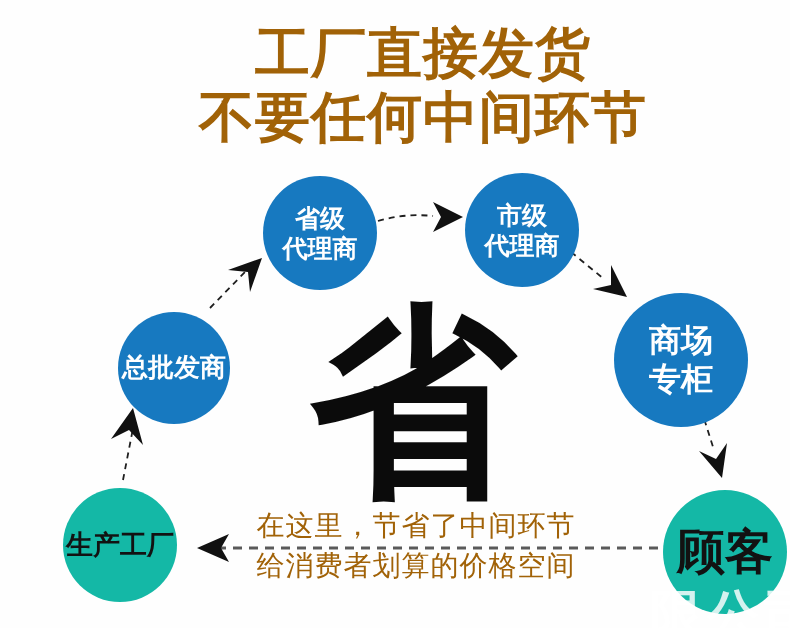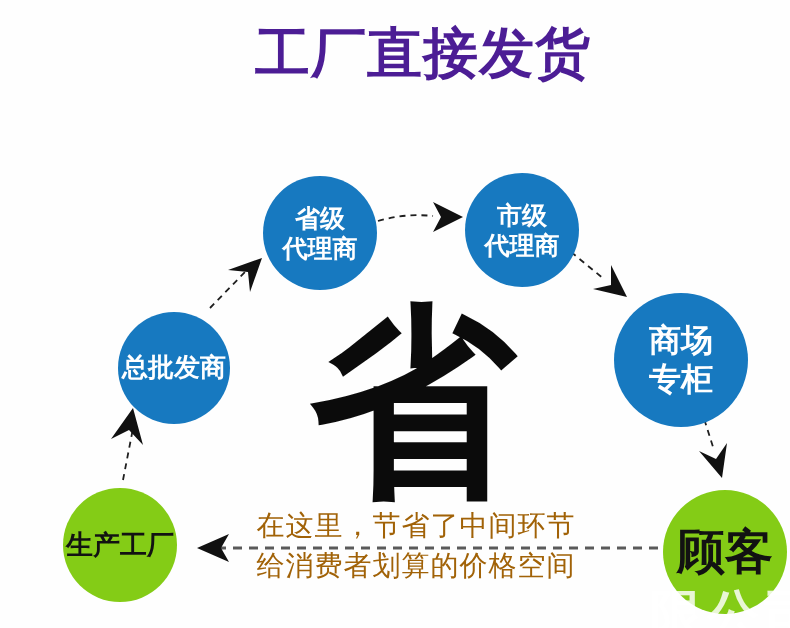--- a/index.html
+++ b/index.html
@@ -1,28 +1,28 @@
 <!DOCTYPE html>
 <html><head>
 <meta charset="utf-8">
 <style>
   html,body{margin:0;padding:0;}
   body{width:790px;height:628px;overflow:hidden;background:#ffffff;}
   .stage{position:relative;width:790px;height:628px;background:#fefefe;overflow:hidden;
          font-family:"Liberation Sans", sans-serif;}
   .title{position:absolute;top:20px;left:423px;transform:translateX(-50%);
-         text-align:center;color:#4c1d95;font-weight:900;white-space:nowrap;}
+         text-align:center;color:#a16207;font-weight:900;white-space:nowrap;}
   .title .t1{font-size:55px;line-height:66px;letter-spacing:1px;}
   .title .t2{font-size:55px;line-height:62px;letter-spacing:1px;}
   .arrows{position:absolute;left:0;top:0;width:790px;height:628px;}
   .node{position:absolute;border-radius:50%;display:flex;flex-direction:column;
         align-items:center;justify-content:center;font-weight:700;
         line-height:1.22;}
   .node.blue{background:#1779C0;color:#ffffff;}
-  .node.yellow{background:#84cc16;color:#121212;}
+  .node.yellow{background:#14b8a6;color:#121212;}
   .node-wholesaler{left:118px;top:312px;width:112px;height:112px;font-size:26px;}
   .node-provincial{left:263px;top:176px;width:114px;height:114px;font-size:25px;}
   .node-city{left:465px;top:173px;width:114px;height:114px;font-size:25px;}
   .node-mall{left:614px;top:293px;width:134px;height:134px;font-size:32px;}
   .node-factory{left:63px;top:488px;width:114px;height:114px;font-size:27px;font-weight:900;}
   .node-customer{left:663px;top:490px;width:124px;height:124px;font-size:48px;font-weight:700;}
   .big-char{position:absolute;left:310px;top:292px;width:205px;height:222px;
             font-size:206px;line-height:222px;text-align:center;font-weight:900;
             color:#0b0b0b;}
   .caption{position:absolute;left:416px;top:506px;transform:translateX(-50%);
@@ -31,20 +31,21 @@
   .watermark{position:absolute;left:650px;top:580px;font-size:52px;font-weight:700;
              color:rgba(255,255,255,0.82);letter-spacing:5px;white-space:nowrap;}
 </style>
 </head>
 <body>
 
 <div class="stage">
 
   <div class="title">
     <div class="t1">工厂直接发货</div>
+    <div class="t2">不要任何中间环节</div>
   </div>
 
   <svg class="arrows" viewBox="0 0 790 628" xmlns="http://www.w3.org/2000/svg">
 
     <g>
       <path d="M123,480 L135,418" fill="none" stroke="#1f1f1f" stroke-width="1.8" stroke-dasharray="6 5"></path>
       <path d="M133,408 L143,445 L129,430 L111,439 Z" fill="#111111"></path>
     </g>
 
     <g>

